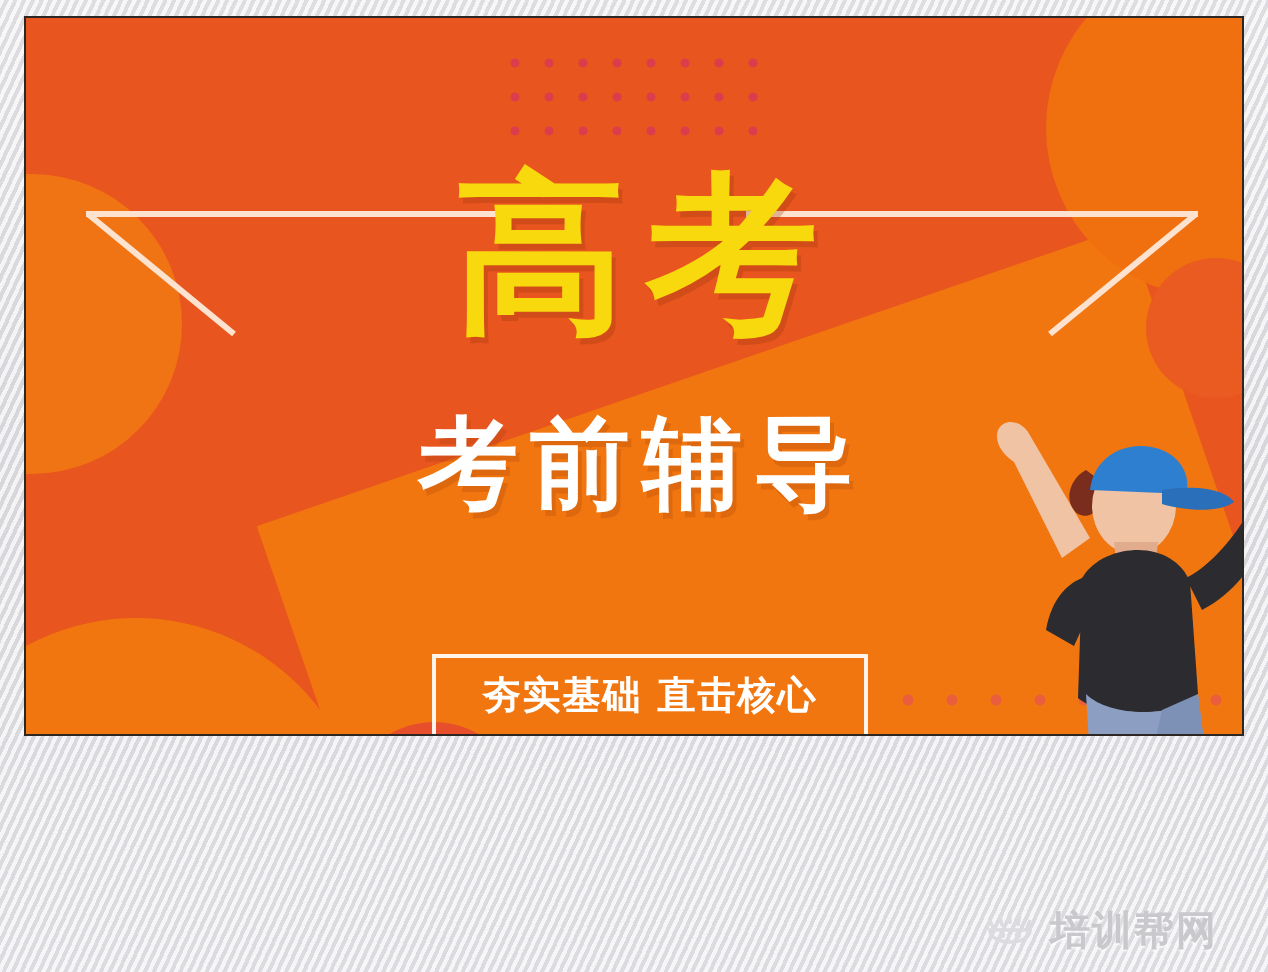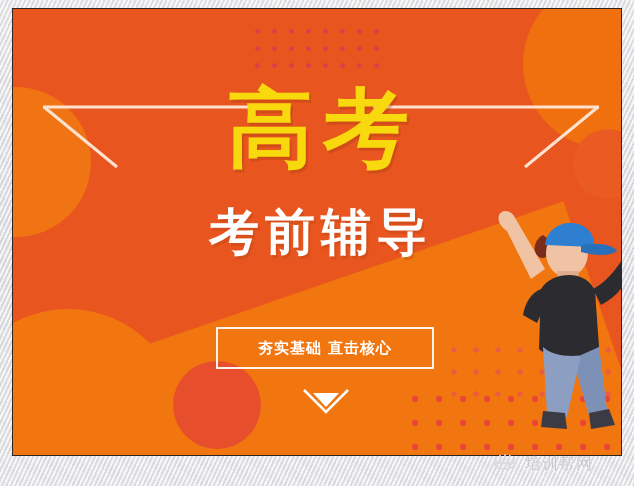--- a/index.html
+++ b/index.html
@@ -23,21 +23,21 @@
       repeating-linear-gradient(115deg, rgba(255,255,255,0.65) 0 2px, rgba(200,200,205,0.35) 2px 4px),
       linear-gradient(180deg, #e9e9ec 0%, #dedee2 45%, #e6e6ea 100%);
   }
 
   
   #poster {
     position: absolute;
     left: 12px;
     top: 8px;
     width: 610px;
-    height: 448px;
+    height: 360px;
     overflow: hidden;
     background: #e8551e;
     border: 1px solid #2d2723;
     box-sizing: border-box;
   }
 
   
   .wedge {
     position: absolute;
     right: -40px;
@@ -125,21 +125,21 @@
     width: 218px;
     height: 42px;
     border: 2px solid rgba(255,255,255,0.92);
     box-sizing: border-box;
     display: flex;
     align-items: center;
     justify-content: center;
   }
   #tagline-text {
     color: #ffffff;
-    font-size: 15px;
+    font-size: 19px;
     font-weight: bold;
     letter-spacing: 1px;
     white-space: nowrap;
   }
 
   
   #down-chevron {
     position: absolute;
     left: 288px;
     top: 378px;
@@ -160,22 +160,22 @@
   #watermark {
     position: absolute;
     left: 492px;
     top: 452px;
     display: flex;
     align-items: center;
     gap: 7px;
   }
   #watermark-text {
     color: #c9c9cd;
-    font-size: 16px;
-    font-weight: normal;
+    font-size: 20px;
+    font-weight: bold;
     letter-spacing: 1px;
     text-shadow: 0 1px 1px rgba(255,255,255,0.8);
     text-align: right;
   }
 </style>
 </head>
 <body>
 
 <div id="canvas">
 

